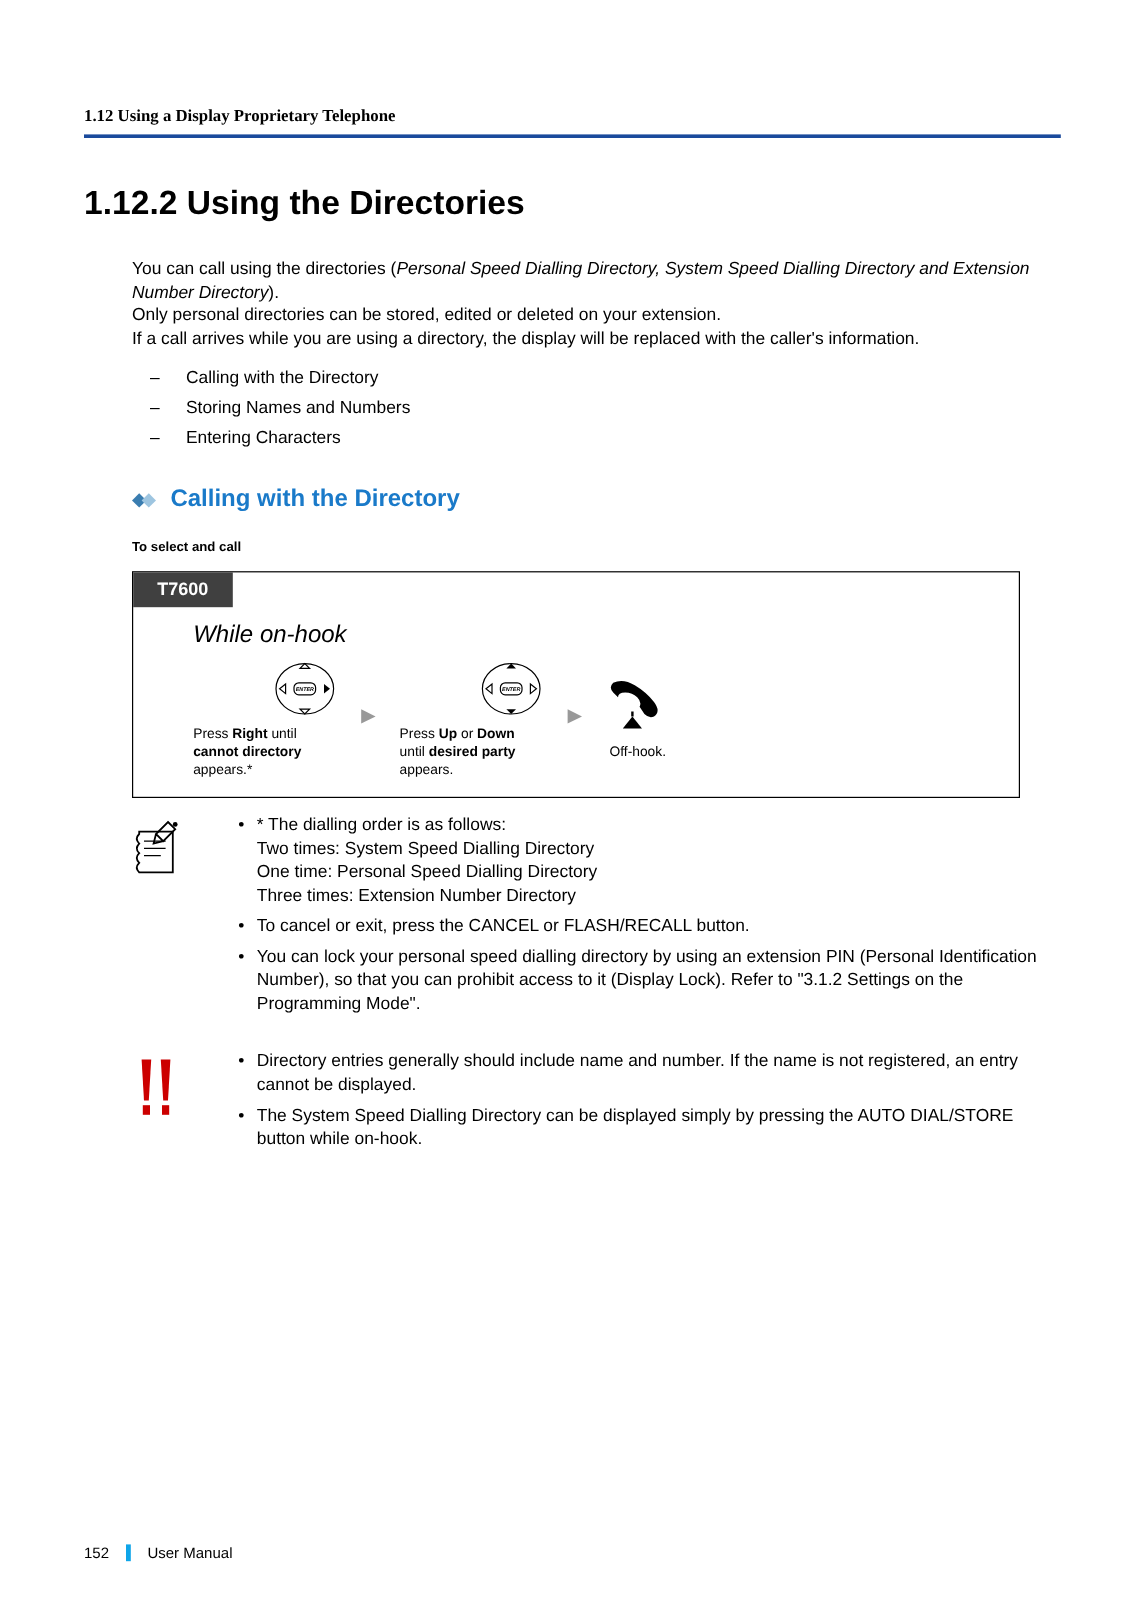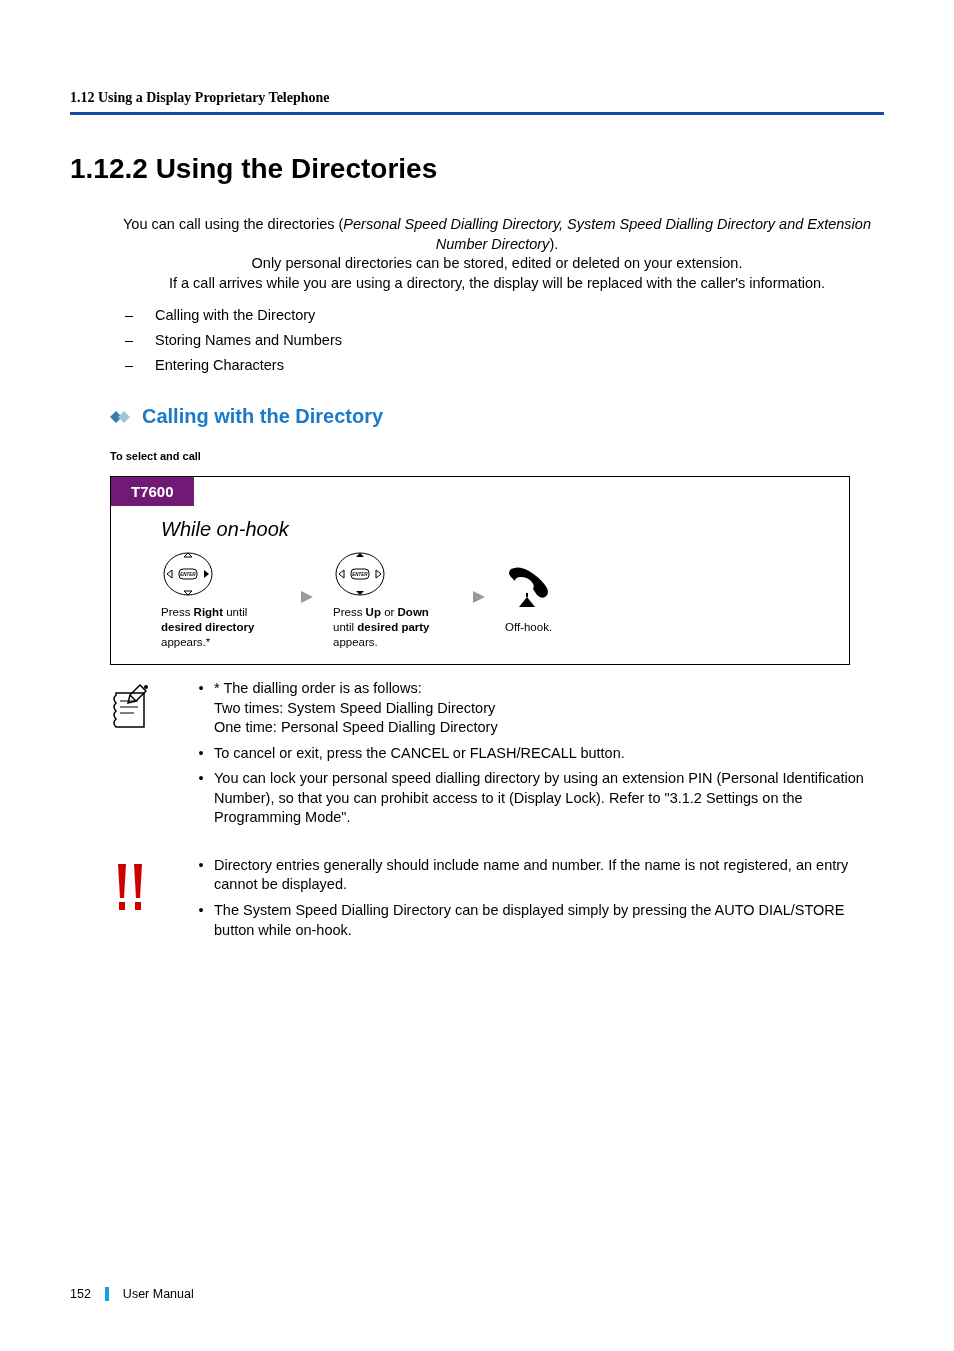--- a/index.html
+++ b/index.html
@@ -29,21 +29,20 @@
       font-size: 28px;
       font-weight: bold;
       margin-top: 38px;
       margin-bottom: 30px;
     }
     .intro-block {
       margin-left: 40px;
       font-size: 14.5px;
       line-height: 1.35;
       margin-bottom: 10px;
-      text-align: center;
     }
     .italic { font-style: italic; }
     .bold { font-weight: bold; }
     .dash-list {
       margin-left: 55px;
       margin-top: 6px;
     }
     .dash-item {
       display: flex;
       font-size: 14.5px;
@@ -74,42 +73,42 @@
       font-weight: bold;
     }
     .diagram-box {
       border: 1px solid #000;
       margin-left: 40px;
       margin-top: 14px;
       width: 740px;
       padding: 0 0 14px 0;
     }
     .model-tab {
-      background: #701a75;
+      background: #404040;
       color: #fff;
       font-weight: bold;
       font-size: 15px;
       padding: 6px 20px;
       display: inline-block;
     }
     .precond {
       font-style: italic;
       font-size: 20px;
       margin: 12px 0 8px 50px;
     }
     .steps-row {
       display: flex;
       align-items: center;
       margin-left: 50px;
       gap: 18px;
     }
     .step-col {
       display: flex;
       flex-direction: column;
-      align-items: flex-start;
+      align-items: flex-end;
     }
     .step-graphic { height: 50px; display:flex; align-items:center; justify-content:center; }
     .step-text { font-size: 11.5px; line-height: 1.3; margin-top: 6px; max-width: 120px; }
     .arrow-sep { color: #888; font-size: 18px; }
     .notes-block {
       display: flex;
       margin-left: 40px;
       margin-top: 14px;
       gap: 20px;
     }
@@ -189,21 +188,21 @@
           <ellipse cx="27" cy="24" rx="24" ry="21" fill="none" stroke="#000" stroke-width="1"></ellipse>
           <rect x="18" y="19" rx="4" ry="4" width="18" height="10" fill="none" stroke="#000" stroke-width="1"></rect>
           <text x="27" y="26" font-size="4.5" font-style="italic" font-weight="bold" text-anchor="middle" fill="#000">ENTER</text>
           <polygon points="11,20 11,28 6,24" fill="none" stroke="#000"></polygon>
           <polygon points="43,20 43,28 48,24" fill="#000"></polygon>
           <polygon points="23,7 31,7 27,3" fill="none" stroke="#000"></polygon>
           <polygon points="23,41 31,41 27,45" fill="none" stroke="#000"></polygon>
         </svg>
       </div>
       <div class="step-text">
-        <span>Press </span><span class="bold">Right</span><span> until </span><br><span class="bold">desired directory</span><span> appears.*</span>
+        <span>Press </span><span class="bold">Right</span><span> until </span><br><span class="bold">cannot directory</span><span> appears.*</span>
       </div>
     </div>
     <div class="arrow-sep">
       <svg width="16" height="16">
           <polygon points="2,2 14,8 2,14" fill="#999"></polygon>
         </svg>
     </div>
 
     <div class="step-col">
       <div class="step-graphic">
@@ -251,20 +250,21 @@
       <circle cx="36" cy="4" r="2" fill="#000"></circle>
     </svg>
   </div>
   <div class="notes-list">
     <div class="bullet-item">
       <span class="bullet-dot">•</span>
       <div>
         <div>* The dialling order is as follows:</div>
         <div>Two times: System Speed Dialling Directory</div>
         <div>One time: Personal Speed Dialling Directory</div>
+        <div>Three times: Extension Number Directory</div>
       </div>
     </div>
     <div class="bullet-item">
       <span class="bullet-dot">•</span>
       <span>To cancel or exit, press the CANCEL or FLASH/RECALL button.</span>
     </div>
     <div class="bullet-item">
       <span class="bullet-dot">•</span>
       <span>You can lock your personal speed dialling directory by using an extension PIN (Personal Identification Number), so that you can prohibit access to it (Display Lock). Refer to "3.1.2 Settings on the Programming Mode".</span>
     </div>

